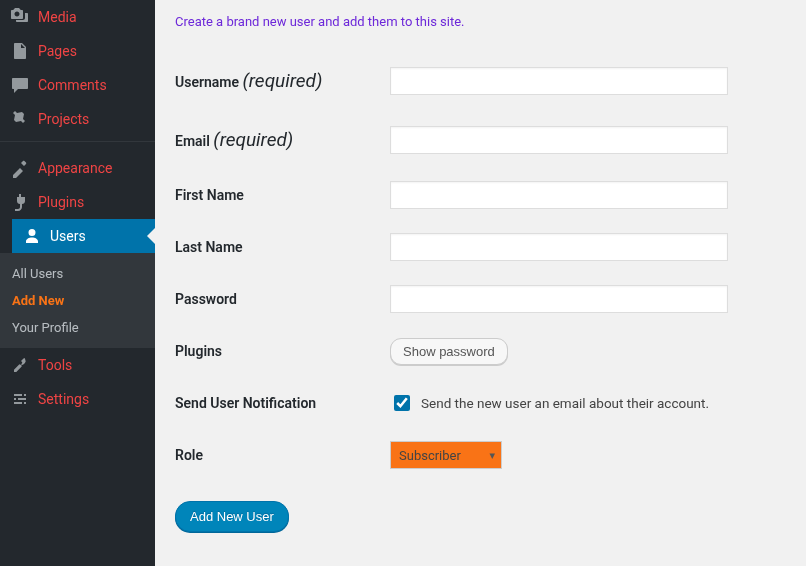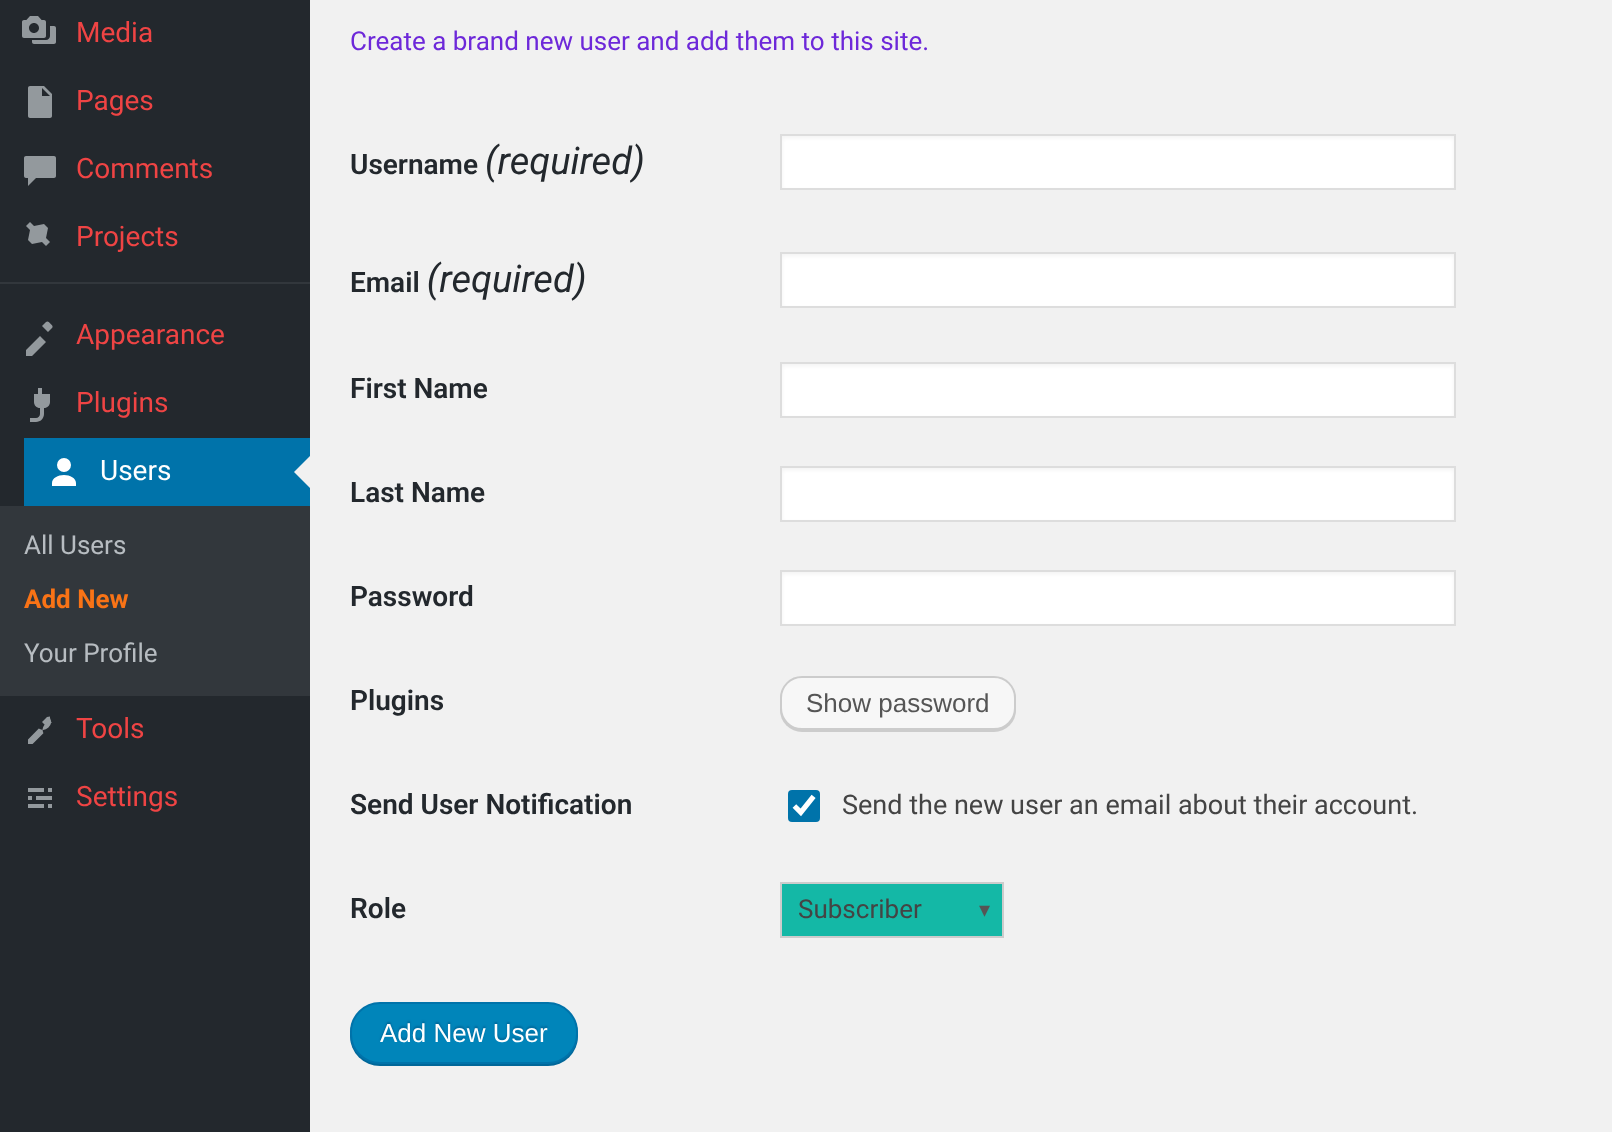--- a/index.html
+++ b/index.html
@@ -144,21 +144,21 @@
     display: flex;
     align-items: center;
     gap: 8px;
     color: #444;
     font-size: 13.5px;
   }
   .role-select {
     width: 112px;
     height: 28px;
     border: 1px solid #ccc;
-    background: #14b8a6;
+    background: #f97316;
     font-size: 13px;
     padding: 0 22px 0 8px;
     position: relative;
     display: inline-flex;
     align-items: center;
     cursor: pointer;
   }
   .role-select::after {
     content: "▾";
     position: absolute;

